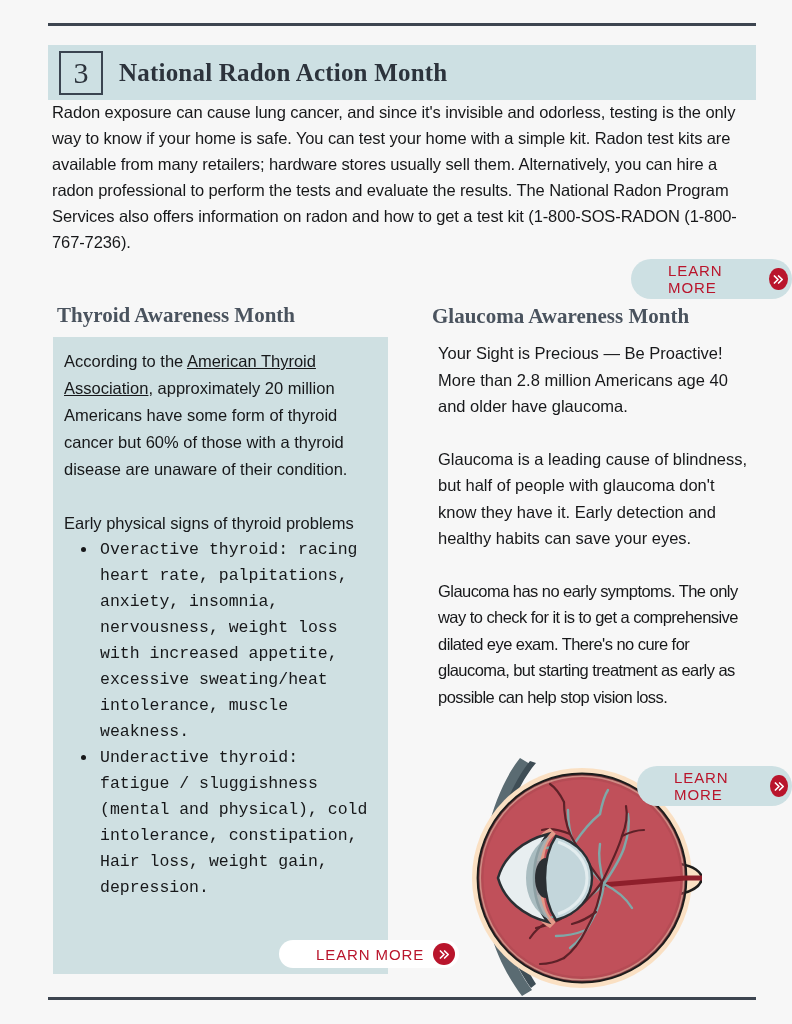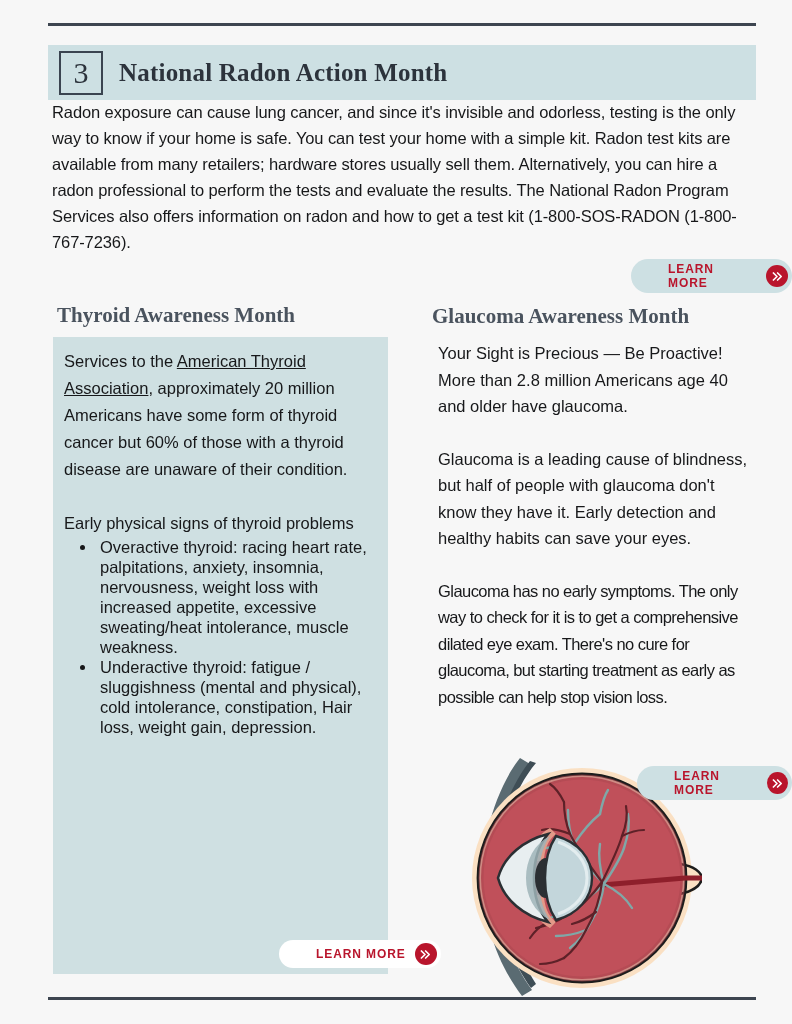--- a/index.html
+++ b/index.html
@@ -84,22 +84,22 @@
     align-items: center;
     border-radius: 999px;
     padding: 3px 4px 3px 14px;
     gap: 9px;
     cursor: pointer;
     user-select: none;
   }
   .learn-more.on-page { background: #cde0e3; }
   .learn-more.on-white { background: #ffffff; }
   .learn-more .lm-text {
-    font-size: 12px;
-    font-weight: bold;
+    font-size: 15px;
+    font-weight: normal;
     letter-spacing: 0.9px;
     color: #b9152c;
     padding-left: 23px;
   }
   .lm-badge {
     width: 22px;
     height: 22px;
     border-radius: 50%;
     background: #b9152c;
     display: flex;
@@ -157,22 +157,23 @@
   .thyroid-box .p-gap { margin-top: 27px; }
   .thyroid-link {
     text-decoration: underline;
     color: #17181a;
     cursor: pointer;
   }
   .thyroid-box ul {
     margin: 0;
     padding-left: 33px;
     font-size: 16.5px;
-    line-height: 20px;
-    color: #17181a;
+    line-height: 26px;
+    color: #17181a;
+    font-family: Liberation Mono, monospace;
   }
   .thyroid-box li { margin: 0; padding-left: 3px; }
 
   
   .glaucoma-col {
     position: absolute;
     left: 434px;
     top: 336px;
     width: 318px;
   }
@@ -217,21 +218,21 @@
         <path d="M2.4 3 L6 6.5 L2.4 10" fill="none" stroke="#ffffff" stroke-width="1.7" stroke-linecap="round" stroke-linejoin="round"></path>
         <path d="M6.6 3 L10.2 6.5 L6.6 10" fill="none" stroke="#ffffff" stroke-width="1.7" stroke-linecap="round" stroke-linejoin="round"></path>
       </svg>
     </span>
   </div>
 
   <div class="col-heading heading-glaucoma">Glaucoma Awareness Month</div>
   <div class="col-heading heading-thyroid">Thyroid Awareness Month</div>
 
   <div class="thyroid-box">
-    <p><span>Services to the </span><a class="thyroid-link">American Thyroid Association</a><span>, approximately 20 million Americans have some form of thyroid cancer but 60% of those with a thyroid disease are unaware of their condition.</span></p>
+    <p><span>According to the </span><a class="thyroid-link">American Thyroid Association</a><span>, approximately 20 million Americans have some form of thyroid cancer but 60% of those with a thyroid disease are unaware of their condition.</span></p>
     <p class="p-gap">Early physical signs of thyroid problems</p>
     <ul>
       <li>Overactive thyroid: racing heart rate, palpitations, anxiety, insomnia, nervousness, weight loss with increased appetite, excessive sweating/heat intolerance, muscle weakness.</li>
       <li>Underactive thyroid: fatigue / sluggishness (mental and physical), cold intolerance, constipation, Hair loss, weight gain, depression.</li>
     </ul>
   </div>
 
   <div class="learn-more on-white lm-thyroid">
     <span class="lm-text">LEARN MORE</span>
     <span class="lm-badge">

